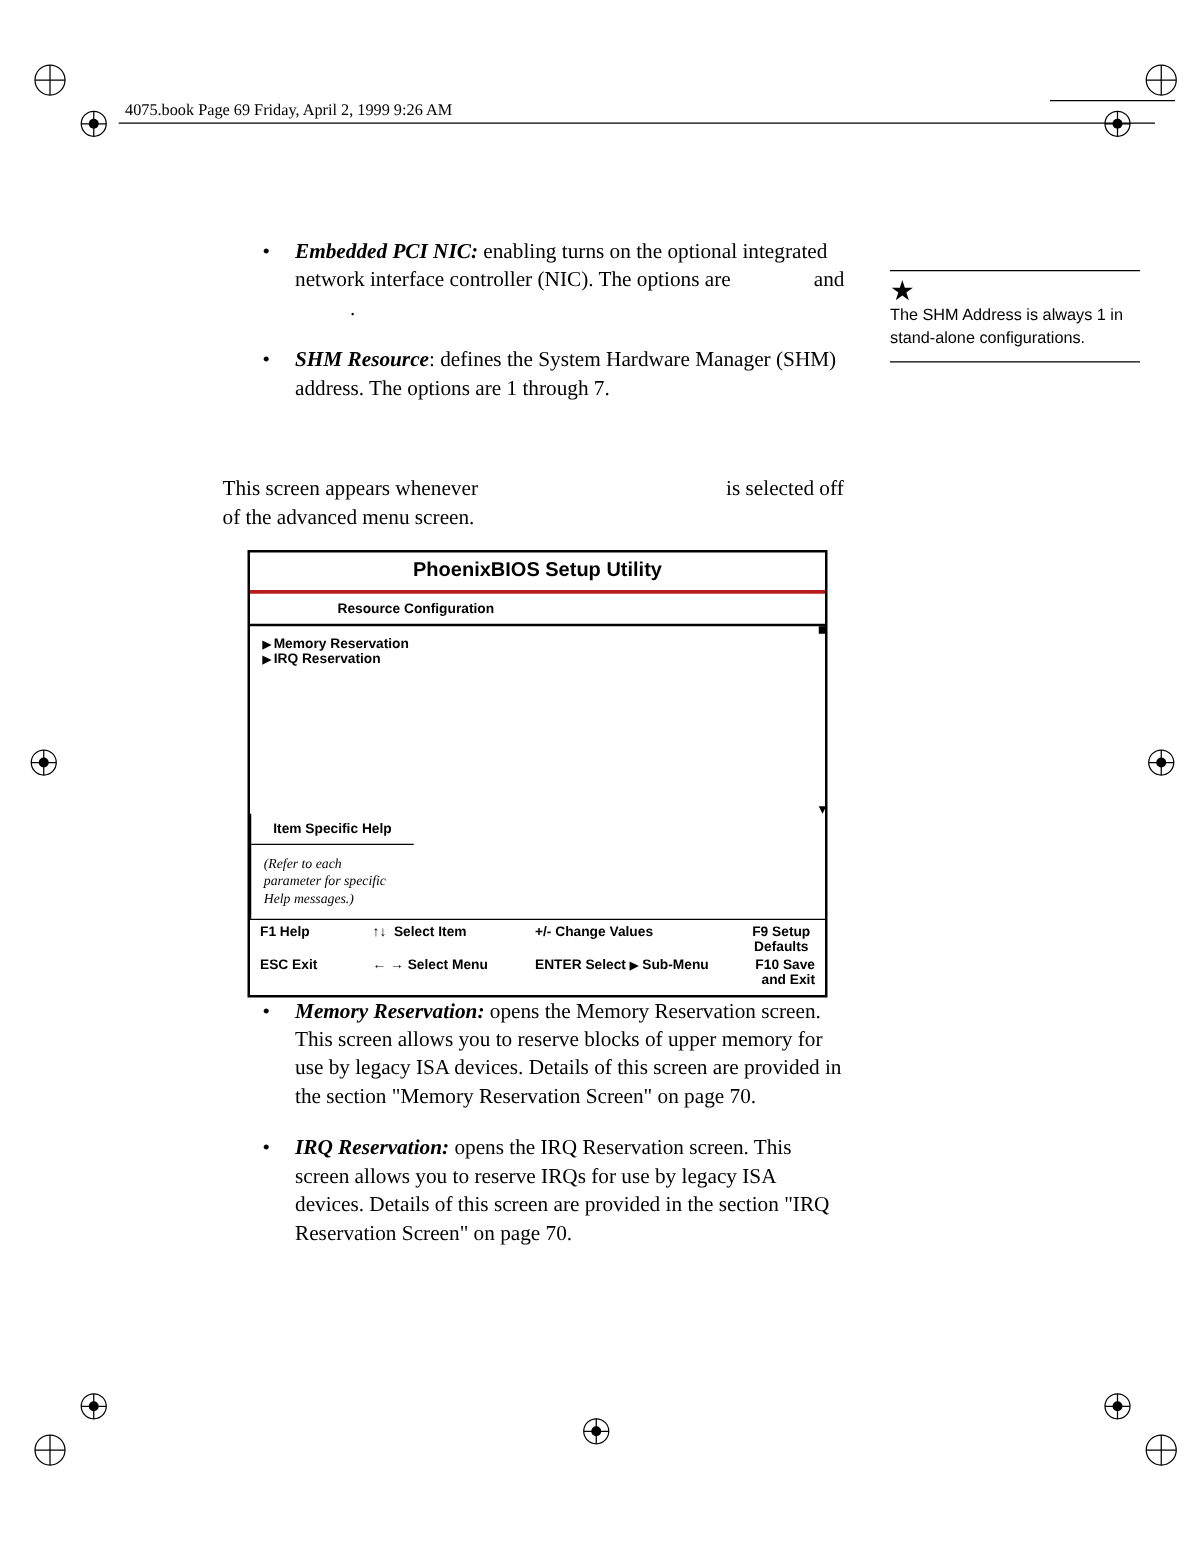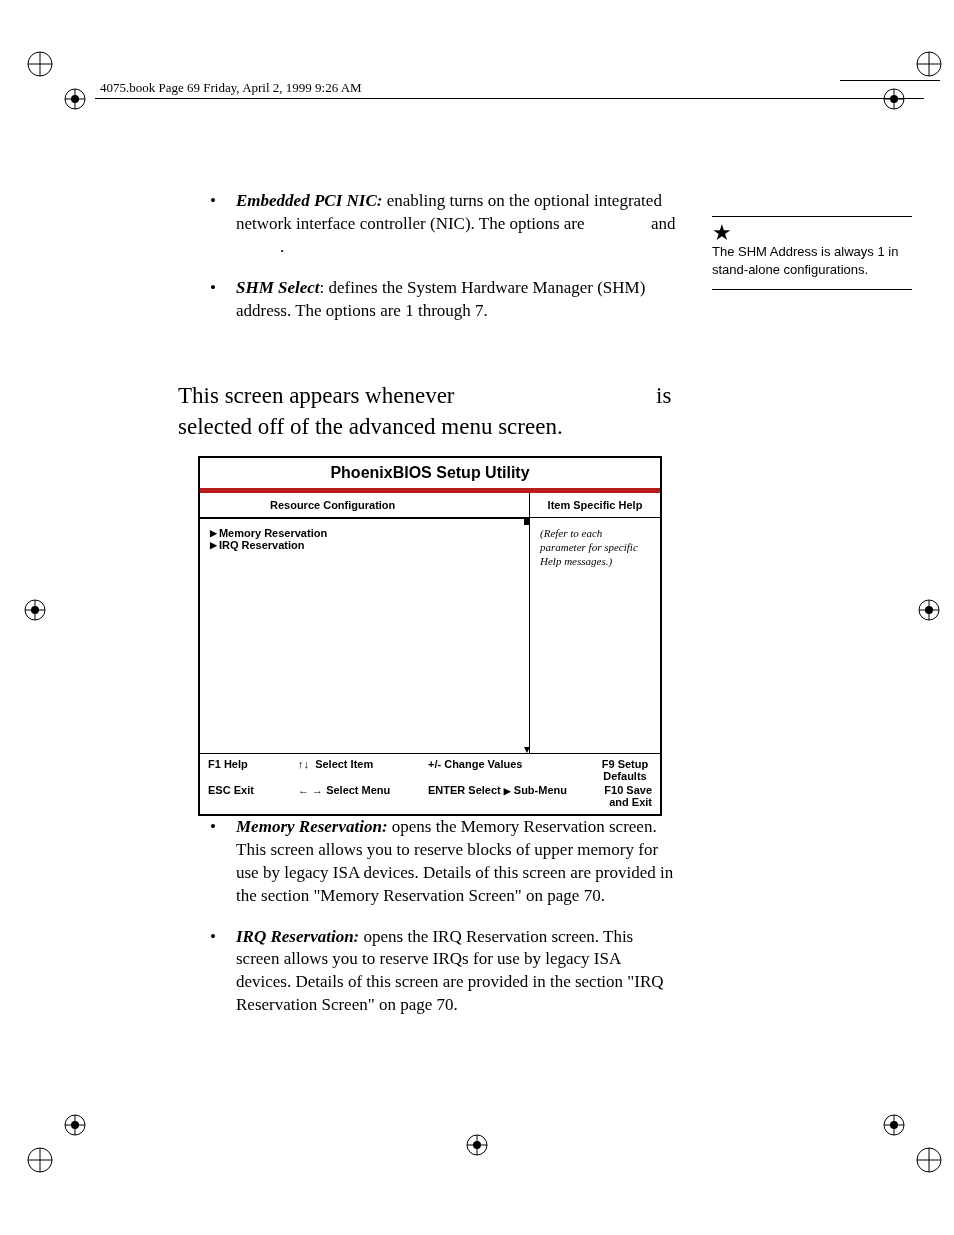--- a/index.html
+++ b/index.html
@@ -49,21 +49,21 @@
     font-size: 17px;
   }
   .bold { font-weight: bold; font-style: italic; }
   .section-title {
     font-family: Arial, Helvetica, sans-serif;
     font-weight: bold;
     font-size: 18px;
     margin: 28px 0 8px 0;
   }
   .para {
-    font-size: 23px;
+    font-size: 17px;
     line-height: 1.35;
     margin: 0 0 14px 0;
   }
   .sidebar {
     position: absolute;
     left: 712px;
     top: 216px;
     width: 200px;
     font-family: Arial, Helvetica, sans-serif;
     font-size: 13px;
@@ -85,24 +85,25 @@
     margin-top: 4px;
     font-family: Arial, Helvetica, sans-serif;
   }
   .bios-title {
     text-align: center;
     font-weight: bold;
     font-size: 16px;
     padding: 6px 0;
   }
   .bios-mid {
-    border-top: 5px solid #b91c1c;
+    border-top: 3px solid #b91c1c;
     border-bottom: 1px solid #000;
     display: flex;
     height: 260px;
+    flex-direction: column;
   }
   .bios-left { flex: 1; position: relative; }
   .bios-right {
     width: 130px;
     border-left: 1px solid #000;
     position: relative;
   }
   .bios-left-head, .bios-right-head {
     font-weight: bold;
     font-size: 11px;
@@ -213,21 +214,21 @@
   <span>The SHM Address is always 1 in stand-alone configurations.</span>
   <div class="sidebar-line-bot"></div>
 </div>
 
 <div class="content">
   <ul class="bullet-list">
     <li class="bullet-item">
       <span class="bold">Embedded PCI NIC:</span><span> enabling turns on the optional integrated network interface controller (NIC). The options are </span><span style="display:inline-block;width:58px"></span><span> and </span><br><span style="display:inline-block;width:44px"></span><span>.</span>
     </li>
     <li class="bullet-item">
-      <span class="bold">SHM Select</span><span>: defines the System Hardware Manager (SHM) address. The options are 1 through 7.</span>
+      <span class="bold">SHM Resource</span><span>: defines the System Hardware Manager (SHM) address. The options are 1 through 7.</span>
     </li>
   </ul>
 
   <div class="section-title" style="visibility:hidden">x</div>
 
   <p class="para">
     <span>This screen appears whenever </span><span style="display:inline-block;width:190px"></span><span> is selected off of the advanced menu screen.</span>
   </p>
 
   <div class="bios-box">

